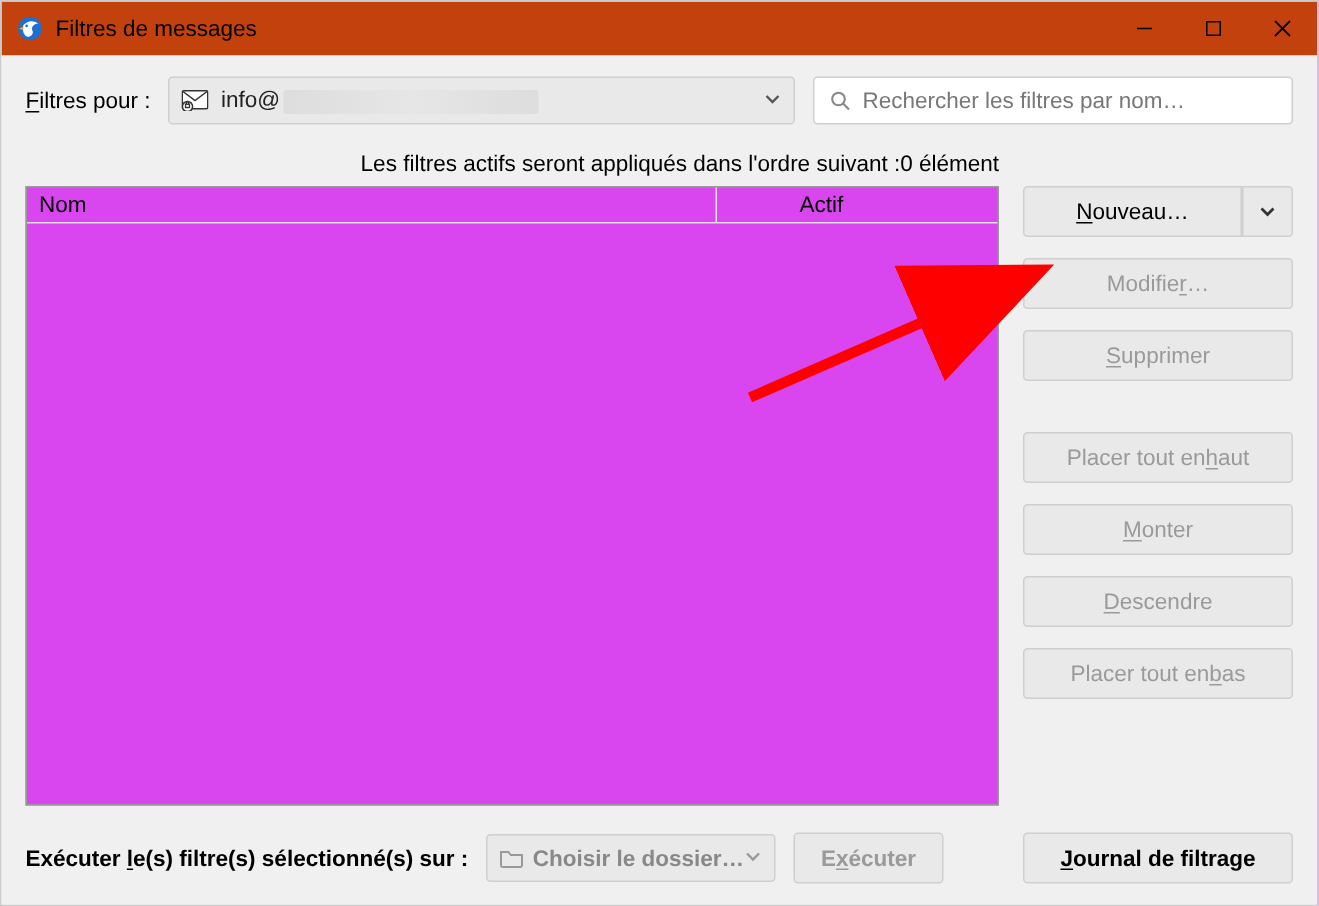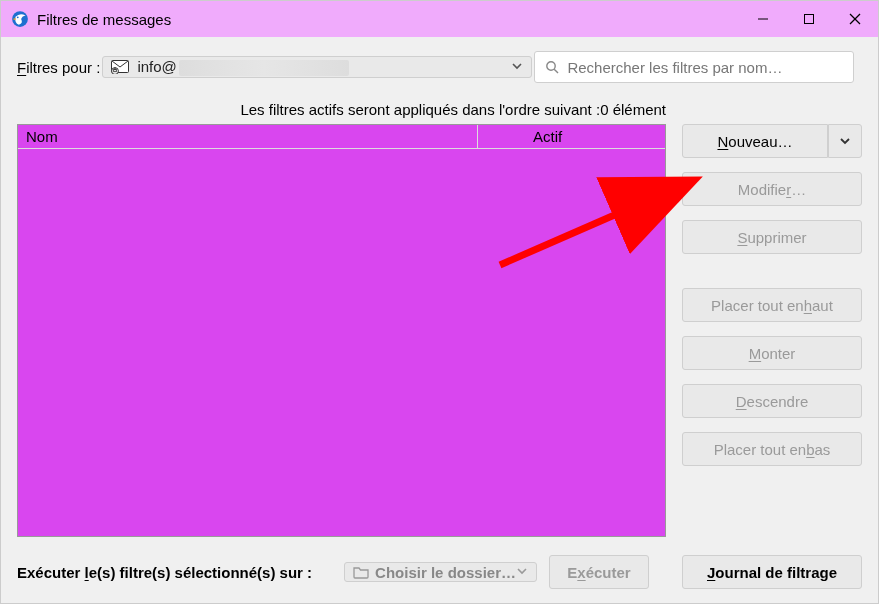--- a/index.html
+++ b/index.html
@@ -13,21 +13,21 @@
     height: 604px;
     overflow: hidden;
     border: 1px solid #ccc;
   }
   
   .titlebar {
     height: 36px;
     display: flex;
     align-items: center;
     padding: 0 0 0 10px;
-    background: #f0abfc;
+    background: #c2410c;
   }
   .titlebar .appicon {
     width: 18px; height: 18px;
     margin-right: 8px;
   }
   .titlebar .title { font-size: 15px; flex: 0 0 auto; }
   .titlebar .spacer { flex: 1; }
   .winbtn {
     width: 46px; height: 32px;
     display: flex; align-items: center; justify-content: center;
@@ -42,28 +42,28 @@
     height: calc(604px - 36px - 2px);
     padding: 14px 16px;
     display: flex;
     flex-direction: column;
   }
 
   
   .toprow {
     display: flex;
     align-items: center;
-    gap: 2px;
+    gap: 12px;
     margin-bottom: 18px;
   }
   .toprow .label { font-size: 15px; }
   .underline1 { text-decoration: underline; text-underline-offset: 2px; }
   .acct-select {
     flex: 1;
-    height: 22px;
+    height: 32px;
     background: #e9e9e9;
     border: 1px solid #cfcfcf;
     border-radius: 3px;
     display: flex;
     align-items: center;
     padding: 0 8px;
     max-width: 430px;
   }
   .acct-select .mailicon { margin-right: 8px; display:flex; }
   .acct-select .acct-text { font-size: 15px; color:#222; }
@@ -159,28 +159,27 @@
   .bottomrow {
     display:flex;
     align-items:center;
     gap: 12px;
     margin-top: 18px;
     font-weight: bold;
   }
   .bottomrow .blabel { font-size:15px; }
   .folder-select {
     flex:0 0 190px;
-    height: 20px;
+    height: 32px;
     background:#e9e9e9;
     border:1px solid #cfcfcf;
     border-radius:3px;
     display:flex; align-items:center;
     padding:0 8px;
     color:#888;
-    margin-left:20px;
   }
   .folder-select .ficon { margin-right:6px; display:flex; }
   .folder-select .ftxt { font-size:15px; flex:1; white-space:nowrap; overflow:hidden; text-overflow:ellipsis;}
   .folder-select .chev { color:#888; }
   .btn-exec { width:100px; }
   .btn-journal { width:180px; }
   .bottomrow .spacer { flex:1; }
 
   
   .arrow {

